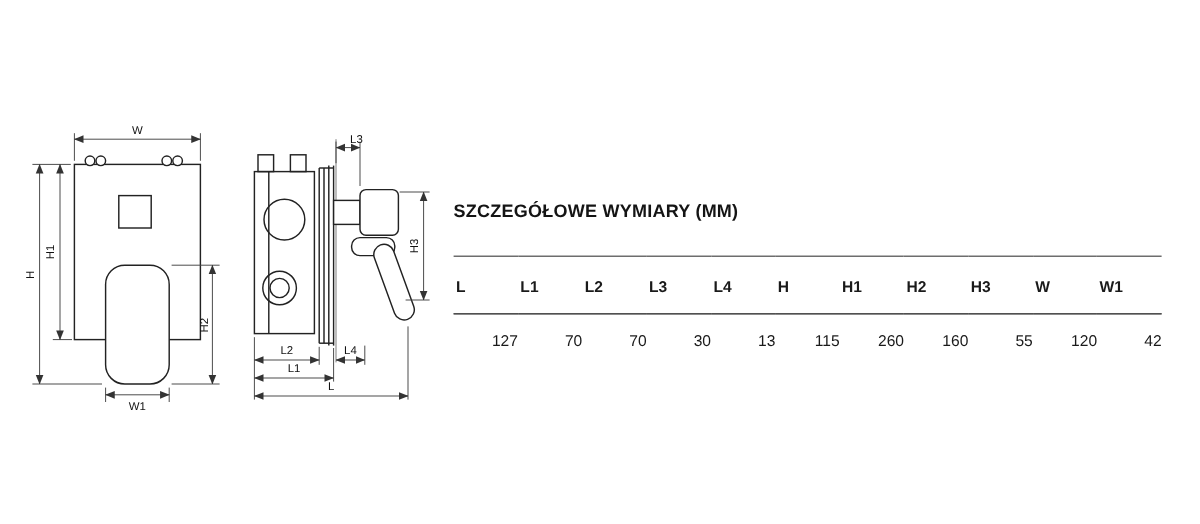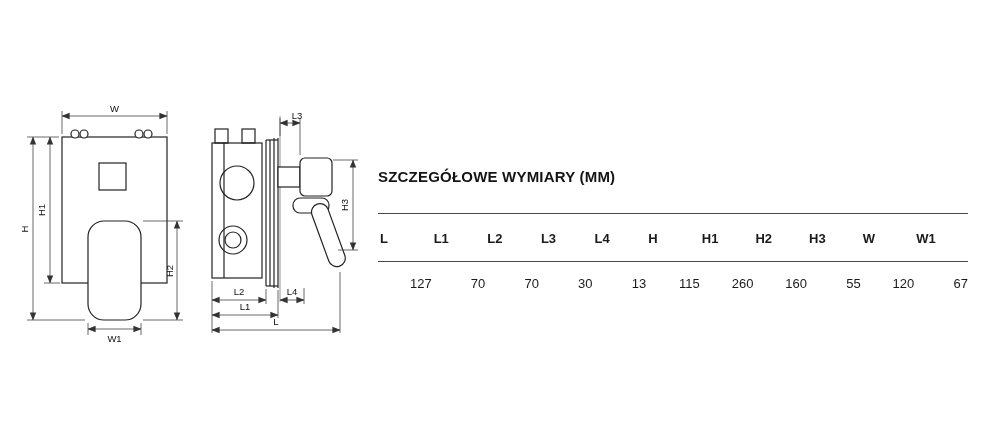--- a/index.html
+++ b/index.html
@@ -139,19 +139,19 @@
             <td>127</td>
             <td>70</td>
             <td>70</td>
             <td>30</td>
             <td>13</td>
             <td>115</td>
             <td>260</td>
             <td>160</td>
             <td>55</td>
             <td>120</td>
-            <td>67</td>
+            <td>42</td>
           </tr>
       </tbody>
     </table>
   </div>
 
 </div>
 
 </body></html>

